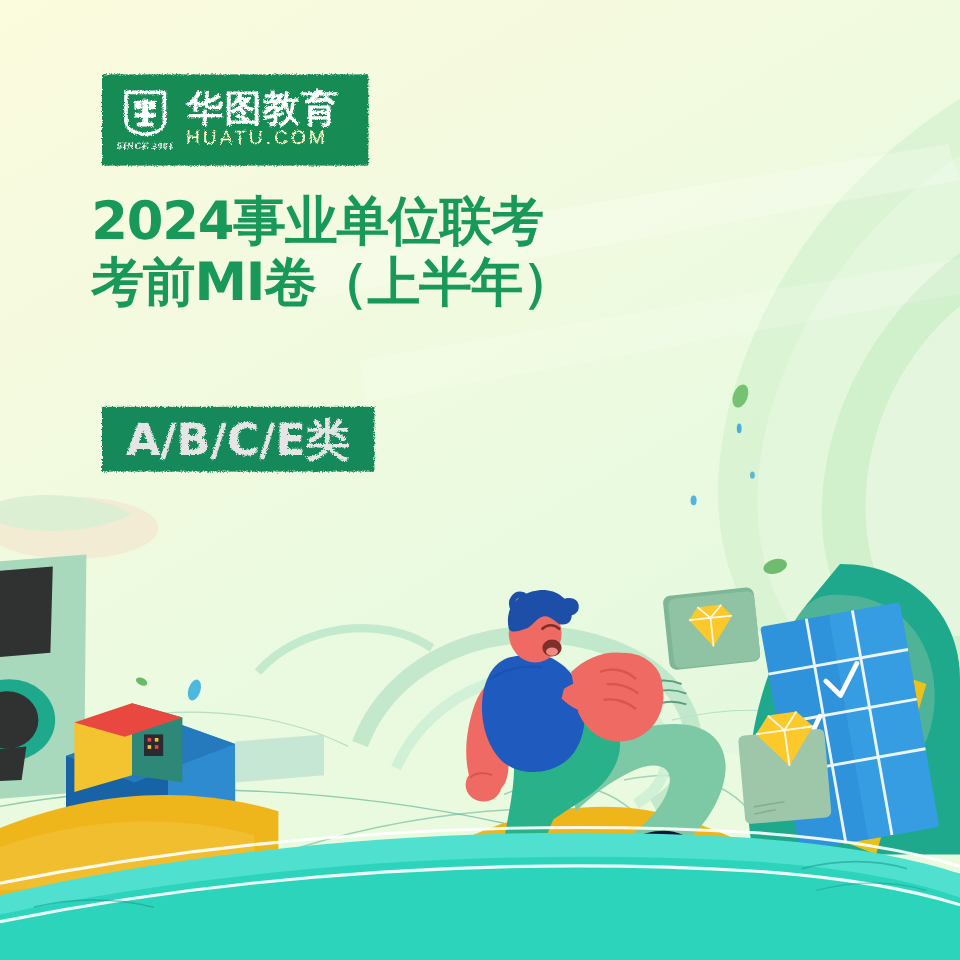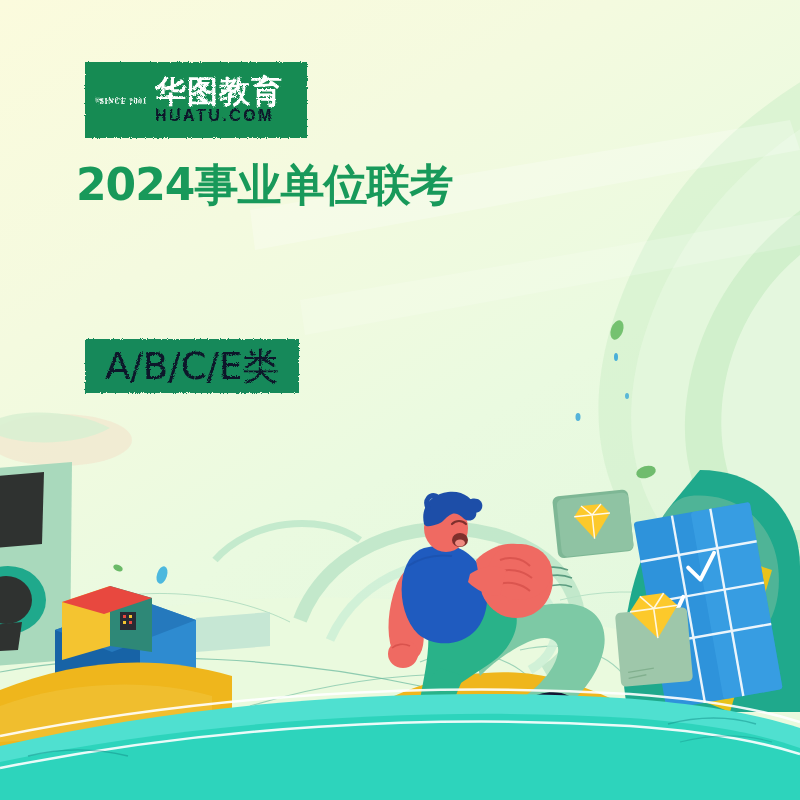--- a/index.html
+++ b/index.html
@@ -34,21 +34,21 @@
     display: flex;
     align-items: center;
     padding: 0 10px;
     box-sizing: border-box;
     filter: url(#roughEdge);
   }
   .logo-mark {
     width: 52px;
     flex: 0 0 52px;
     display: flex;
-    flex-direction: row;
+    flex-direction: column;
     align-items: center;
     justify-content: space-between;
   }
   .logo-shield {
     width: 40px;
     height: 40px;
   }
   .logo-since {
     font-size: 8px;
     font-weight: bold;
@@ -67,22 +67,22 @@
   .logo-cn {
     font-size: 31px;
     font-weight: bold;
     color: #ffffff;
     letter-spacing: 1px;
     line-height: 1.05;
     font-family: "DejaVu Sans", sans-serif;
   }
   .logo-dot {
     font-size: 16px;
-    font-weight: bold;
-    color: #0f172a;
+    font-weight: normal;
+    color: #fef9c3;
     letter-spacing: 2.5px;
     line-height: 1.1;
     font-family: "Liberation Sans", sans-serif;
   }
 
   
   .headline {
     position: absolute;
     left: 76px;
     top: 160px;
@@ -105,22 +105,22 @@
     top: 339px;
     height: 54px;
     padding: 0 20px;
     background: #17895a;
     display: flex;
     align-items: center;
     filter: url(#roughEdge2);
   }
   .cat-badge-text {
     font-size: 37px;
-    font-weight: normal;
-    color: #0f172a;
+    font-weight: bold;
+    color: #e5e5e5;
     letter-spacing: 0px;
     line-height: 1;
     white-space: nowrap;
     font-family: "DejaVu Sans", sans-serif;
   }
 
   
   .subtitle {
     position: absolute;
     left: 78px;
@@ -196,20 +196,21 @@
       <div class="logo-since">SINCE 2001</div>
     </div>
     <div class="logo-text">
       <div class="logo-cn">华图教育</div>
       <div class="logo-dot">HUATU.COM</div>
     </div>
   </div>
 
   <div class="headline">
     <div class="headline-line">2024事业单位联考</div>
+    <div class="headline-line">考前MI卷（上半年）</div>
   </div>
 
   <div class="cat-badge">
     <span class="cat-badge-text">A/B/C/E类</span>
   </div>
 
 
   <svg class="illus" viewBox="0 0 800 800">
 
     <path d="M0,690 C120,640 260,618 420,628 C560,636 690,664 800,700 L800,800 L0,800 Z" fill="#e6f8dd"></path>

